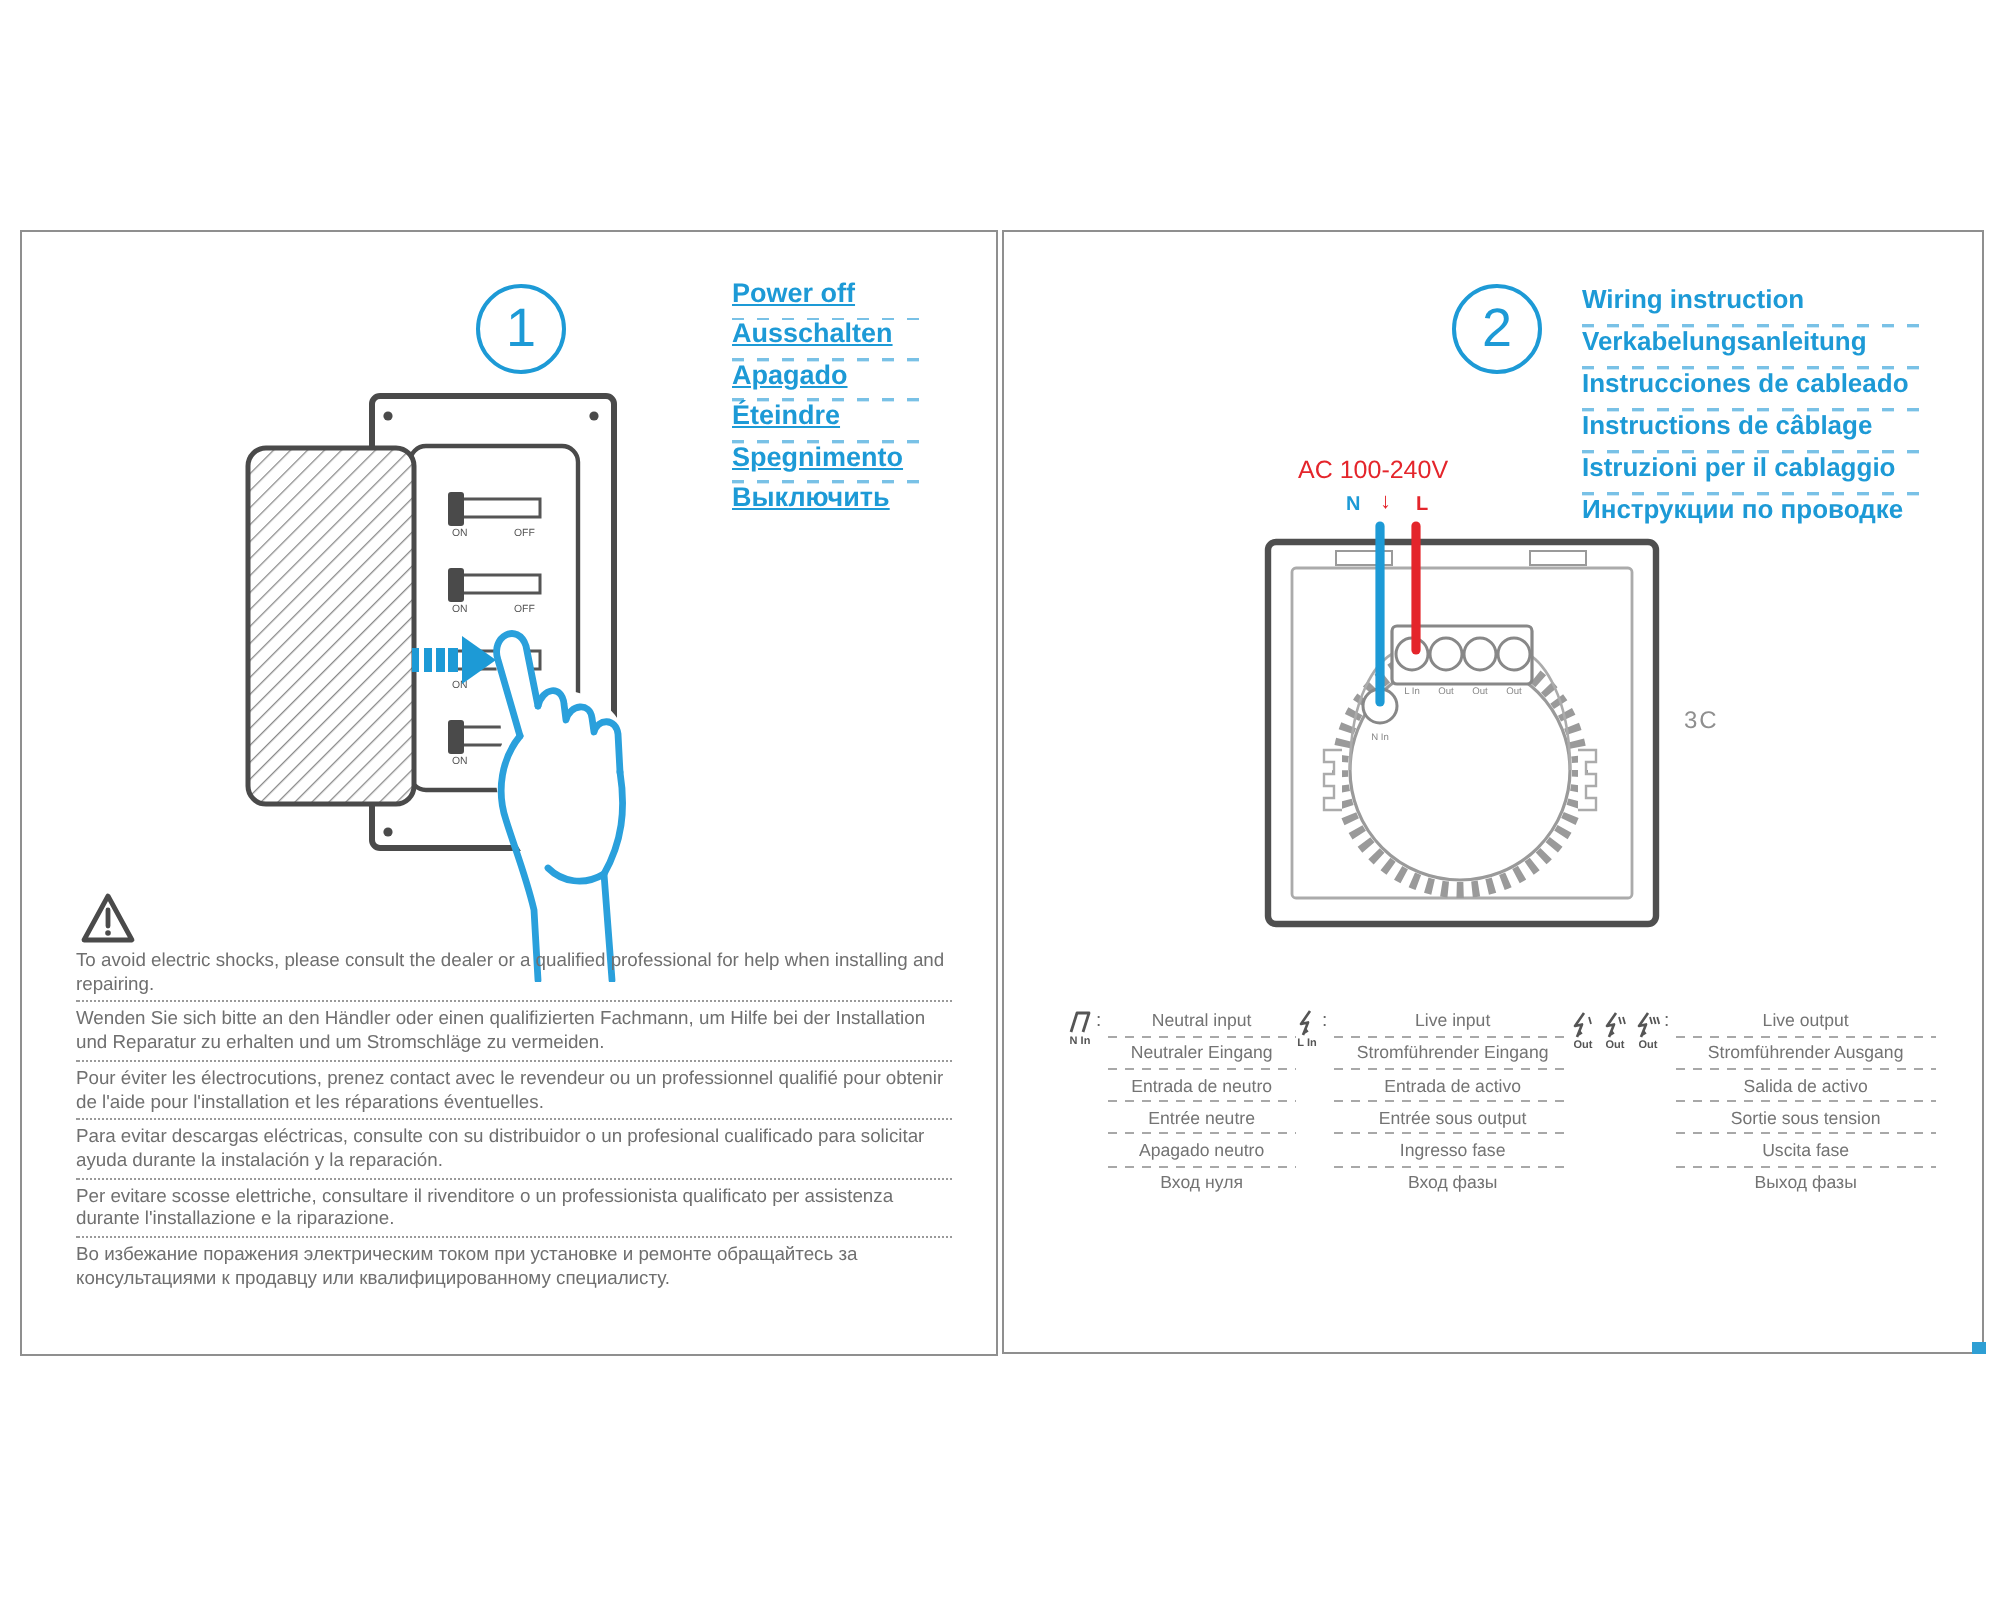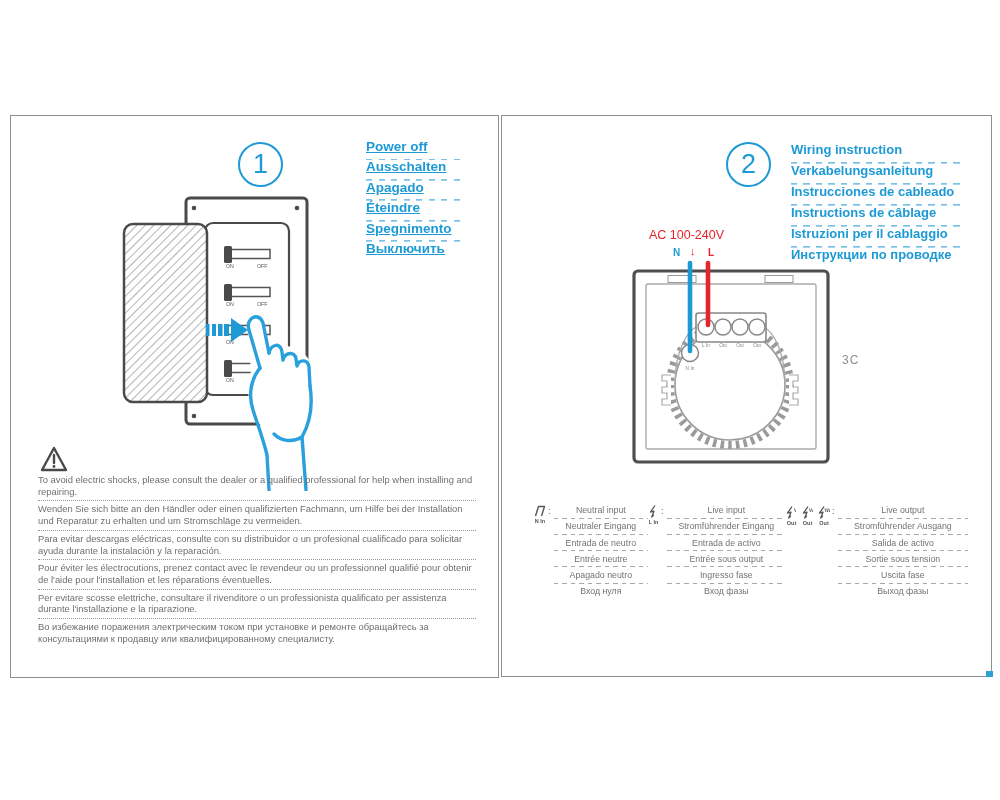--- a/index.html
+++ b/index.html
@@ -133,22 +133,22 @@
 
     <svg class="abs" style="left:28px;top:329px;" width="30" height="28" viewBox="0 0 30 28">
       <path d="M15,3 L27,25 L3,25 Z" fill="none" stroke="#4a4a4a" stroke-width="2.4" stroke-linejoin="round"></path>
       <line x1="15" y1="10" x2="15" y2="18" stroke="#4a4a4a" stroke-width="2.4" stroke-linecap="round"></line>
       <circle cx="15" cy="21.5" r="1.4" fill="#4a4a4a"></circle>
     </svg>
 
     <div class="warn-text" style="left:27px;top:356px;">
       <div class="warn-block sep">To avoid electric shocks, please consult the dealer or a qualified professional for help when installing and repairing.</div>
       <div class="warn-block sep">Wenden Sie sich bitte an den Händler oder einen qualifizierten Fachmann, um Hilfe bei der Installation und Reparatur zu erhalten und um Stromschläge zu vermeiden.</div>
+      <div class="warn-block sep">Pour éviter les électrocutions, prenez contact avec le revendeur ou un professionnel qualifié pour obtenir de l'aide pour l'installation et les réparations éventuelles.</div>
       <div class="warn-block sep">Para evitar descargas eléctricas, consulte con su distribuidor o un profesional cualificado para solicitar ayuda durante la instalación y la reparación.</div>
-      <div class="warn-block sep">Pour éviter les électrocutions, prenez contact avec le revendeur ou un professionnel qualifié pour obtenir de l'aide pour l'installation et les réparations éventuelles.</div>
       <div class="warn-block sep">Per evitare scosse elettriche, consultare il rivenditore o un professionista qualificato per assistenza durante l'installazione e la riparazione.</div>
       <div class="warn-block">Во избежание поражения электрическим током при установке и ремонте обращайтесь за консультациями к продавцу или квалифицированному специалисту.</div>
     </div>
   </div>
 
   <div class="panel panel-right">
 
     <div class="step-circle" style="left:224px;top:26px;">
       <span>2</span>
     </div>

